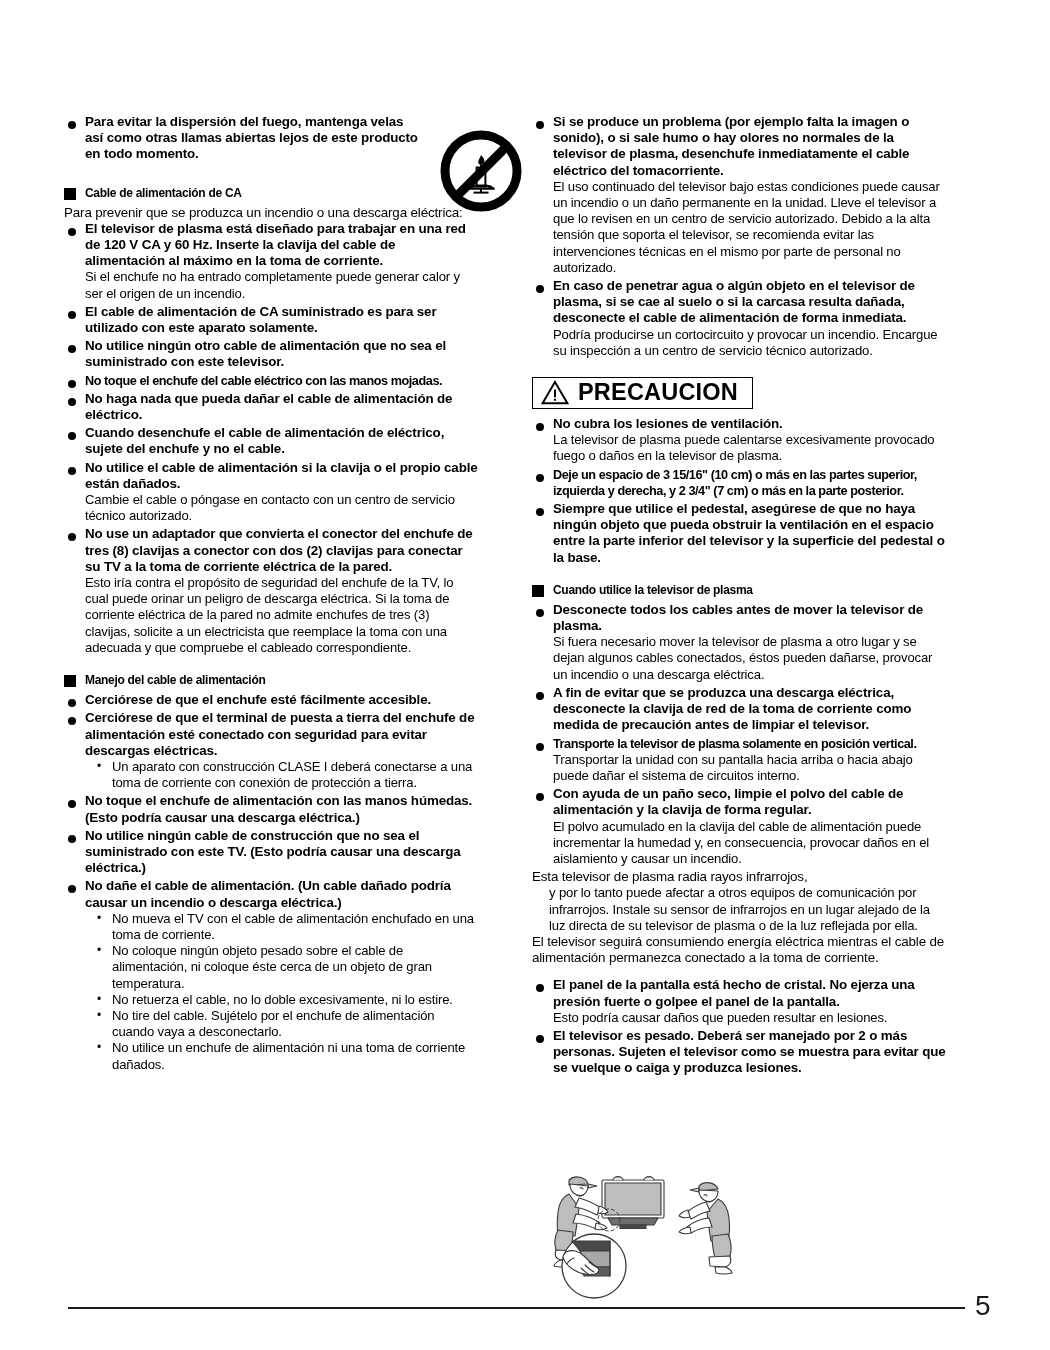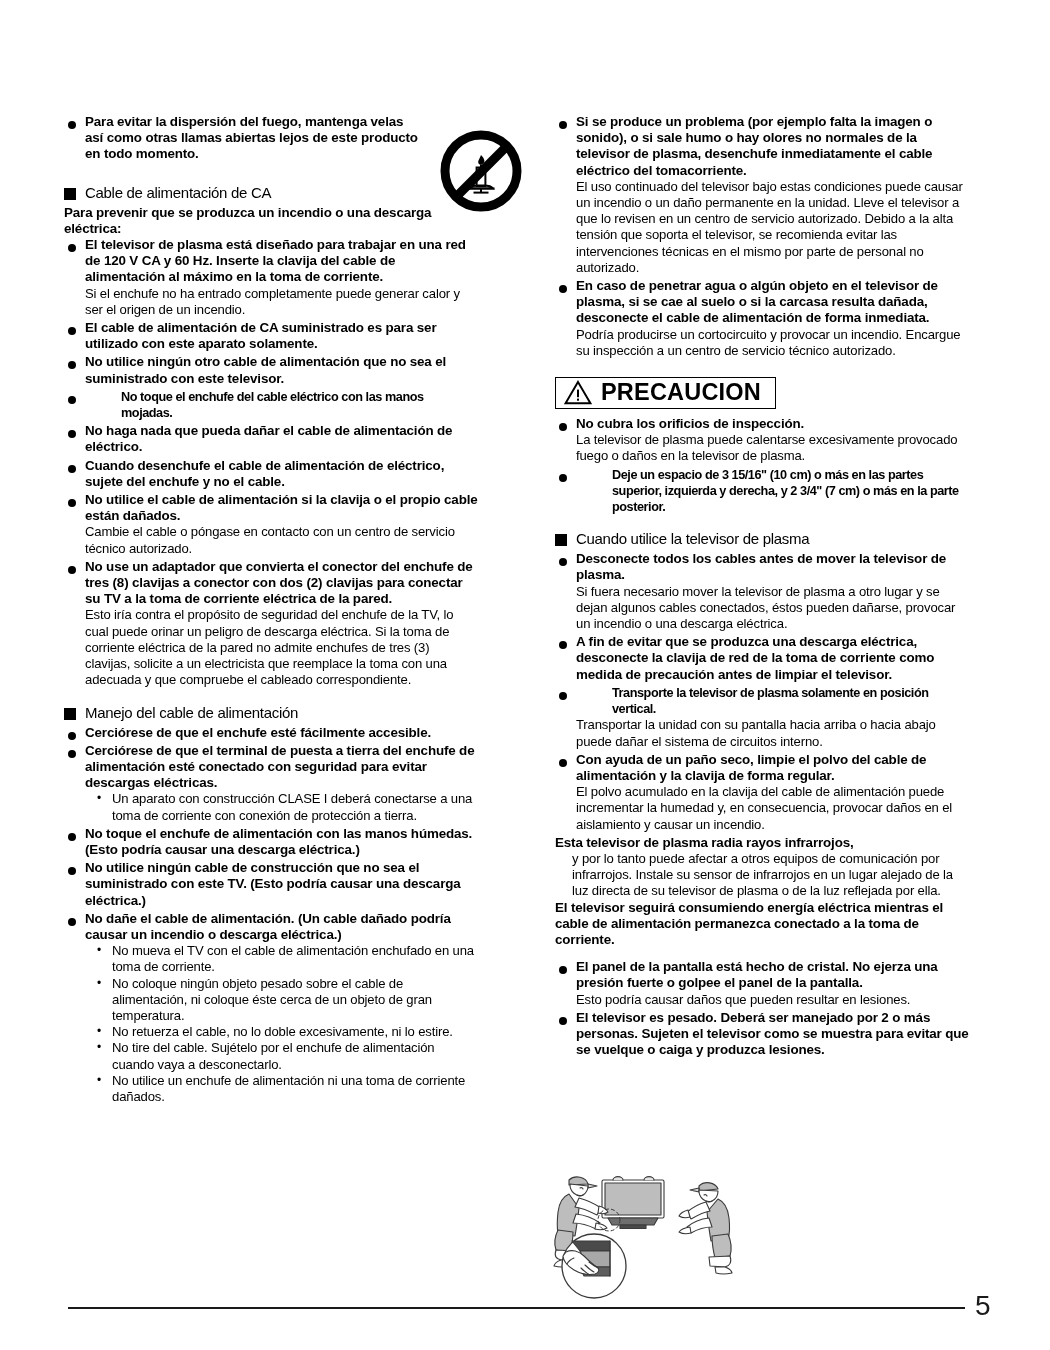--- a/index.html
+++ b/index.html
@@ -7,21 +7,21 @@
     width:1050px;height:1350px;
     background:#ffffff;
     font-family:"Liberation Sans", sans-serif;
     color:#000000;
     -webkit-font-smoothing:antialiased;
   }
   .page{position:relative;width:1050px;height:1350px;overflow:hidden;}
 
   .col{position:absolute;top:114px;width:414px;}
   .col-left{left:64px;}
-  .col-right{left:555px;}
+  .col-right{left:532px;}
 
   
   .bullet{
     position:relative;
     padding-left:21px;
     margin-bottom:2px;
   }
   .bullet::before{
     content:"";
     position:absolute;
@@ -32,32 +32,31 @@
   }
   .b-title{
     font-weight:bold;
     font-size:13.4px;
     line-height:16.2px;
     letter-spacing:-0.15px;
   }
   .b-title.cond{
     font-size:12.7px;
     letter-spacing:-0.45px;
-    margin-left:36px;
   }
   .b-body{
     font-weight:normal;
     font-size:13.1px;
     line-height:16.2px;
     letter-spacing:-0.15px;
   }
 
   
   .plain-bold{
-    font-weight:bold;
+    font-weight:normal;
     font-size:13.4px;
     line-height:16.2px;
     letter-spacing:-0.15px;
   }
   .plain-body{
     font-weight:normal;
     font-size:13.1px;
     line-height:16.2px;
     letter-spacing:-0.15px;
   }
@@ -78,22 +77,22 @@
     position:absolute;
     left:2px;top:-1px;
     font-size:12px;
     line-height:16.2px;
   }
 
   
   .sect{
     position:relative;
     padding-left:21px;
-    font-weight:normal;
-    font-size:15px;
+    font-weight:bold;
+    font-size:12px;
     line-height:22px;
     letter-spacing:-0.3px;
     margin-bottom:1px;
   }
   .sect::before{
     content:"";
     position:absolute;
     left:0;top:6px;
     width:12px;height:12px;
     background:#000;
@@ -238,25 +237,28 @@
     <div class="caution-box">
       <svg class="caution-tri" viewBox="0 0 28 25">
         <path d="M14 2 L26.4 23.2 L1.6 23.2 Z" fill="none" stroke="#000" stroke-width="1.9" stroke-linejoin="miter"></path>
         <rect x="13.0" y="9.6" width="2.0" height="7.6" fill="#000"></rect>
         <rect x="13.0" y="18.6" width="2.0" height="2.1" fill="#000"></rect>
       </svg>
       <div class="caution-label">PRECAUCION</div>
     </div>
 
     <div class="bullet">
-      <div class="b-title">No cubra los orificios de inspección.</div>
+      <div class="b-title">No cubra los lesiones de ventilación.</div>
       <div class="b-body">La televisor de plasma puede calentarse excesivamente provocado fuego o daños en la televisor de plasma.</div>
     </div>
     <div class="bullet">
       <div class="b-title cond">Deje un espacio de 3 15/16" (10 cm) o más en las partes superior, izquierda y derecha, y 2 3/4" (7 cm) o más en la parte posterior.</div>
+    </div>
+    <div class="bullet">
+      <div class="b-title">Siempre que utilice el pedestal, asegúrese de que no haya ningún objeto que pueda obstruir la ventilación en el espacio entre la parte inferior del televisor y la superficie del pedestal o la base.</div>
     </div>
 
     <div class="gap-m"></div>
 
     <div class="sect">Cuando utilice la televisor de plasma</div>
 
     <div class="bullet">
       <div class="b-title">Desconecte todos los cables antes de mover la televisor de plasma.</div>
       <div class="b-body">Si fuera necesario mover la televisor de plasma a otro lugar y se dejan algunos cables conectados, éstos pueden dañarse, provocar un incendio o una descarga eléctrica.</div>
     </div>

